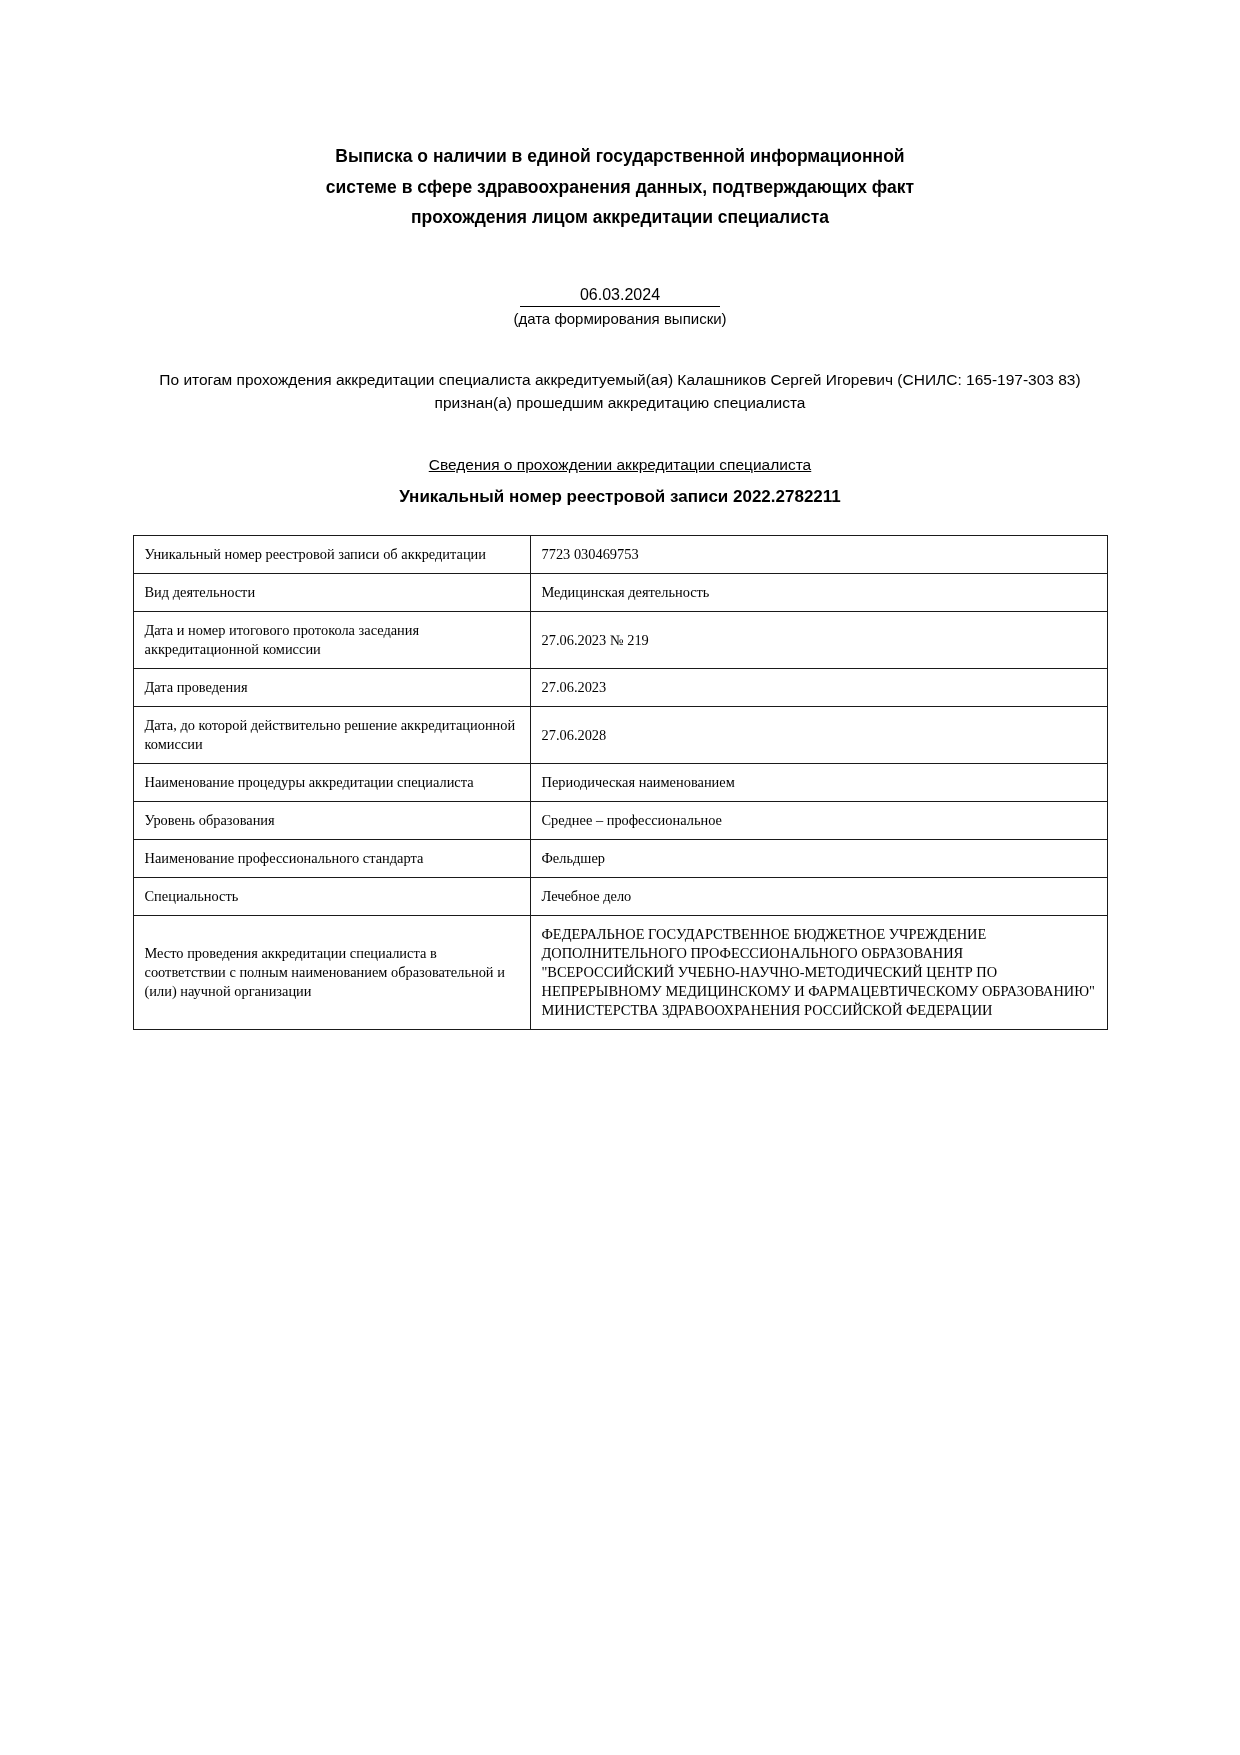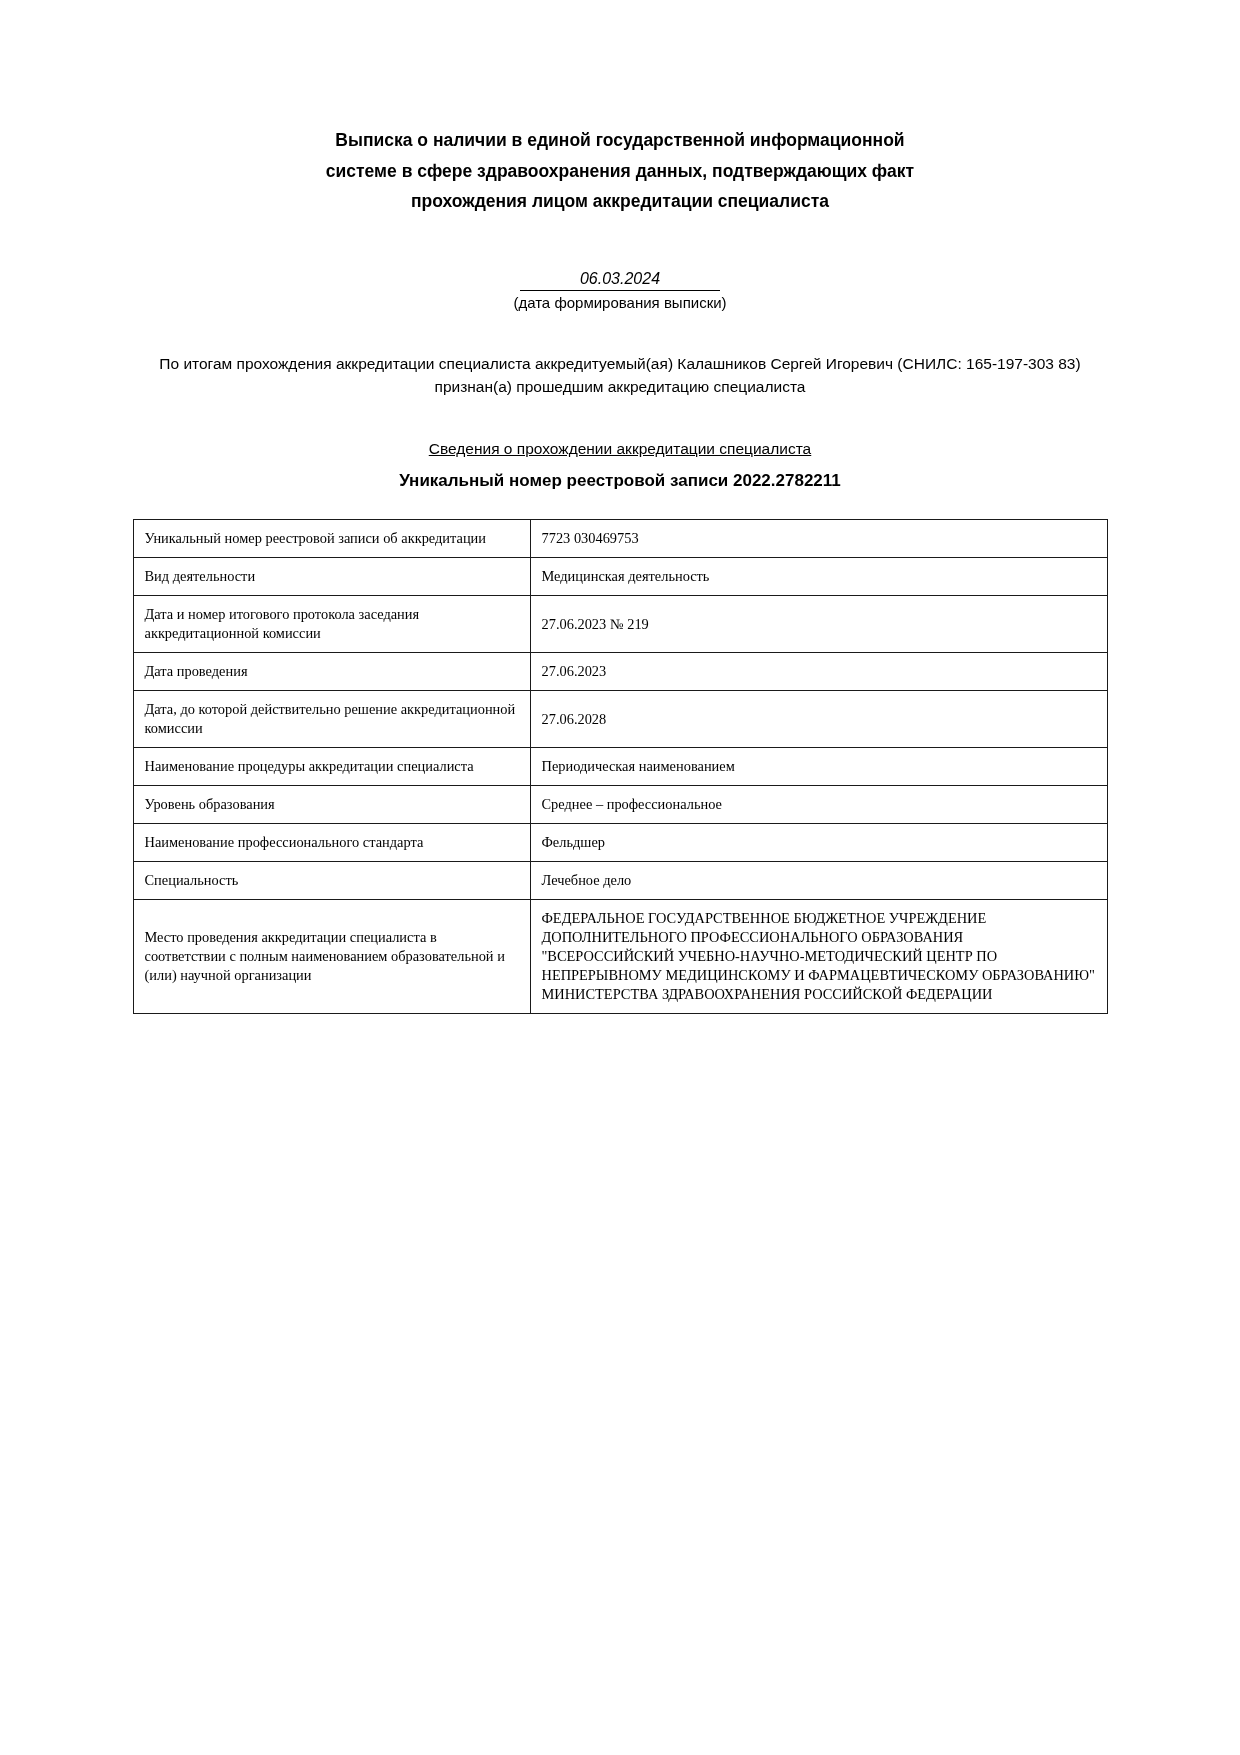--- a/index.html
+++ b/index.html
@@ -13,21 +13,21 @@
     font-family: "Liberation Sans", sans-serif;
     color: #000000;
     position: relative;
     overflow: hidden;
   }
   .page {
     position: relative;
     width: 1240px;
     height: 1755px;
     box-sizing: border-box;
-    padding: 0;
+    padding: 16px;
   }
   .doc-title {
     text-align: center;
     font-weight: bold;
     font-size: 17.5px;
     line-height: 1.75;
     margin: 0;
     padding-top: 125px;
   }
   .doc-title .line {
@@ -36,21 +36,20 @@
   .date-block {
     margin-top: 52px;
     text-align: center;
   }
   .date-value {
     display: inline-block;
     font-size: 16px;
     border-bottom: 1px solid #000;
     padding: 0 60px 2px 60px;
     line-height: 1.2;
-    font-style: italic;
   }
   .date-caption {
     font-size: 15px;
     margin-top: 3px;
   }
   .intro {
     margin-top: 42px;
     text-align: center;
     font-size: 15.5px;
     line-height: 1.45;

